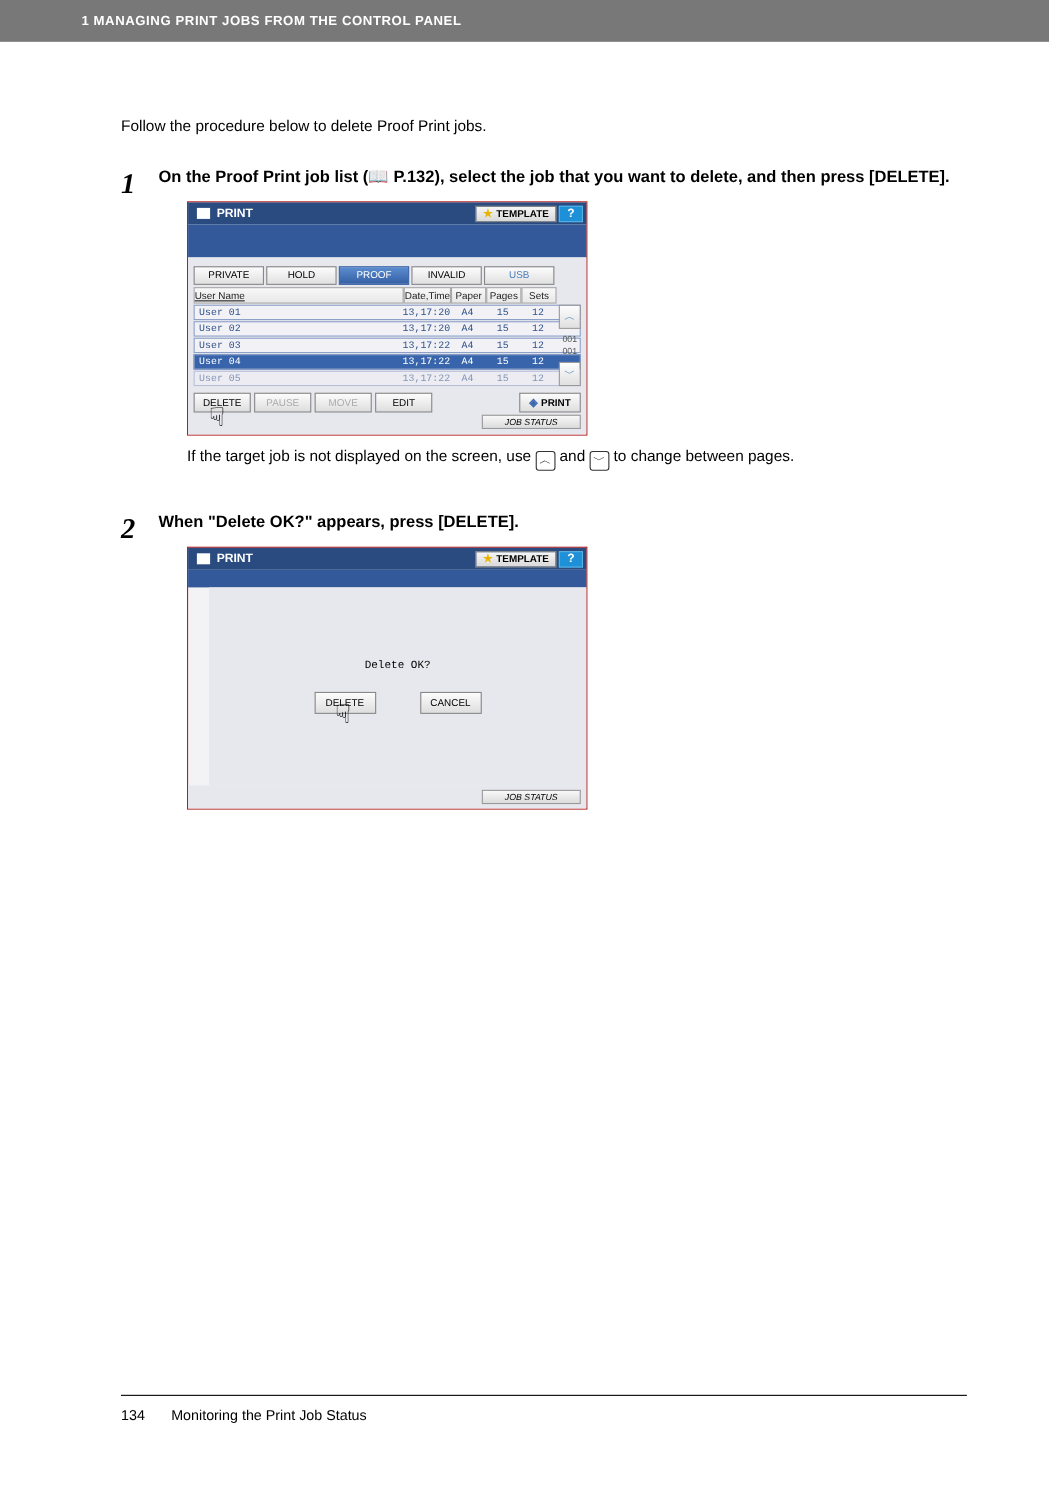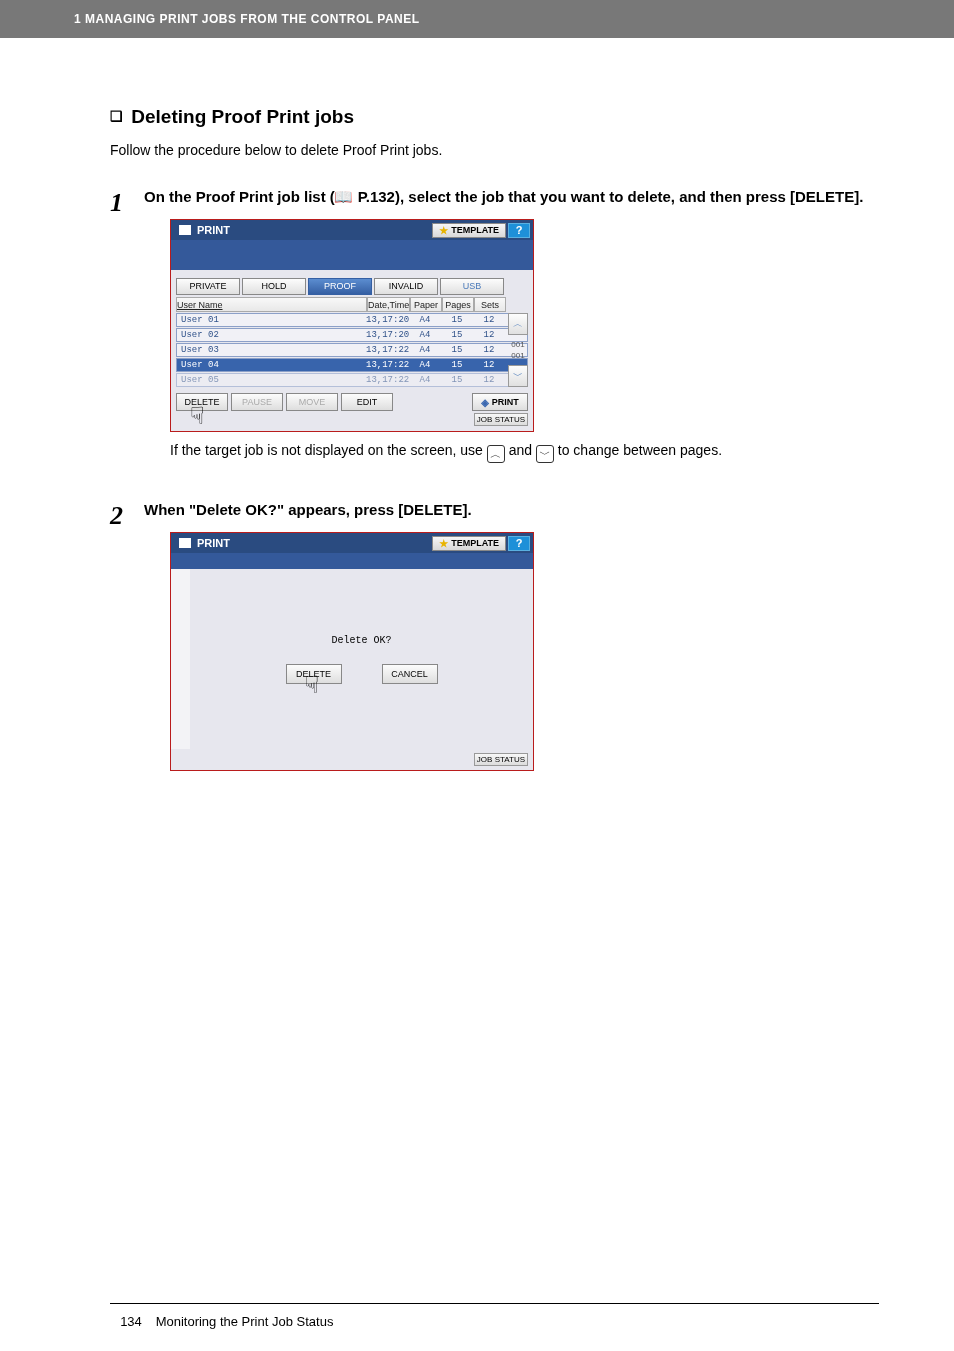--- a/index.html
+++ b/index.html
@@ -44,49 +44,45 @@
   .cell-s.narrow { width: 32px; }
   .scroll-col { position: absolute; right: 0; top: 0; width: 20px; display: flex; flex-direction: column; height: 100%; }
   .scroll-btn { height: 22px; background: linear-gradient(#fdfdfd,#e0e0e0); border: 1px solid #999; display: flex; align-items: center; justify-content: center; color: #4a7aba; font-size: 10px; }
   .scroll-label { flex: 1; display: flex; flex-direction: column; align-items: center; justify-content: center; font-size: 8px; color: #555; gap: 2px; }
   .actions-row { display: flex; gap: 3px; margin-top: 6px; align-items: center; }
   .act-btn { width: 52px; height: 18px; font-size: 9px; background: linear-gradient(#fcfcfc,#dedede); border: 1px solid #888; display: flex; align-items: center; justify-content: center; }
   .act-btn.disabled { color: #aaa; }
   .print-run-btn { margin-left: auto; width: 56px; height: 18px; font-size: 9px; font-weight: bold; background: linear-gradient(#fcfcfc,#dedede); border: 1px solid #888; display: flex; align-items: center; justify-content: center; gap: 3px; }
   .diamond { color: #3a68b0; font-size: 10px; }
   .jobstatus-row { display: flex; justify-content: flex-end; margin-top: 2px; }
-  .jobstatus-btn { font-size: 8px; height: 13px; padding: 0 2px; background: linear-gradient(#f8f8f8,#dcdcdc); border: 1px solid #999; display: flex; align-items: center; }
+  .jobstatus-btn { font-size: 8px; height: 13px; padding: 0 20px; background: linear-gradient(#f8f8f8,#dcdcdc); border: 1px solid #999; display: flex; align-items: center; font-style: italic; }
   .finger-cursor { position: relative; }
   .finger { position: absolute; font-size: 24px; line-height: 1; }
 
   .confirm-body { background: #e7e7ee; height: 180px; display: flex; flex-direction: column; align-items: center; justify-content: center; gap: 18px; font-family: "Courier New", monospace; font-size: 10px; margin-left: 19px; }
   .confirm-text { }
   .confirm-btns { display: flex; gap: 40px; }
   .confirm-btn { width: 56px; height: 20px; font-family: Arial, sans-serif; font-size: 9px; background: linear-gradient(#fcfcfc,#dedede); border: 1px solid #888; display: flex; align-items: center; justify-content: center; position: relative; }
 
   .post-text { margin-left: 26px; font-size: 14px; margin-bottom: 24px; }
   .inline-icon-box { display: inline-block; width: 18px; height: 18px; border: 1px solid #333; border-radius: 3px; text-align: center; line-height: 16px; font-size: 11px; vertical-align: -3px; color: #333; }
   .footer { position: relative; padding: 0 75px 30px 110px; margin-top: 480px; }
   .footer-line { border-top: 1px solid #000; padding-top: 10px; font-size: 13px; }
-  .page-num { display: inline-block; width: 42px; text-align: center; }
+  .page-num { display: inline-block; width: 42px; }
 </style>
 </head>
 <body>
 
 <div class="header-bar">
   <span class="header-left-margin"></span>
   <span class="header-text">1 MANAGING PRINT JOBS FROM THE CONTROL PANEL</span>
 </div>
 
 <div class="content">
 
-  <div class="section-title">
-    <span class="box-icon">❏</span>
-    <span>Deleting Proof Print jobs</span>
-  </div>
 
   <div class="intro-text">Follow the procedure below to delete Proof Print jobs.</div>
 
   <div class="step">
     <div class="step-num">1</div>
     <div class="step-body">
       <div class="step-head">
         <span>On the Proof Print job list (</span><span class="book-icon">📖</span><span> P.132</span><span>), select the job that you want to delete, and then press [DELETE].</span>
       </div>
 

